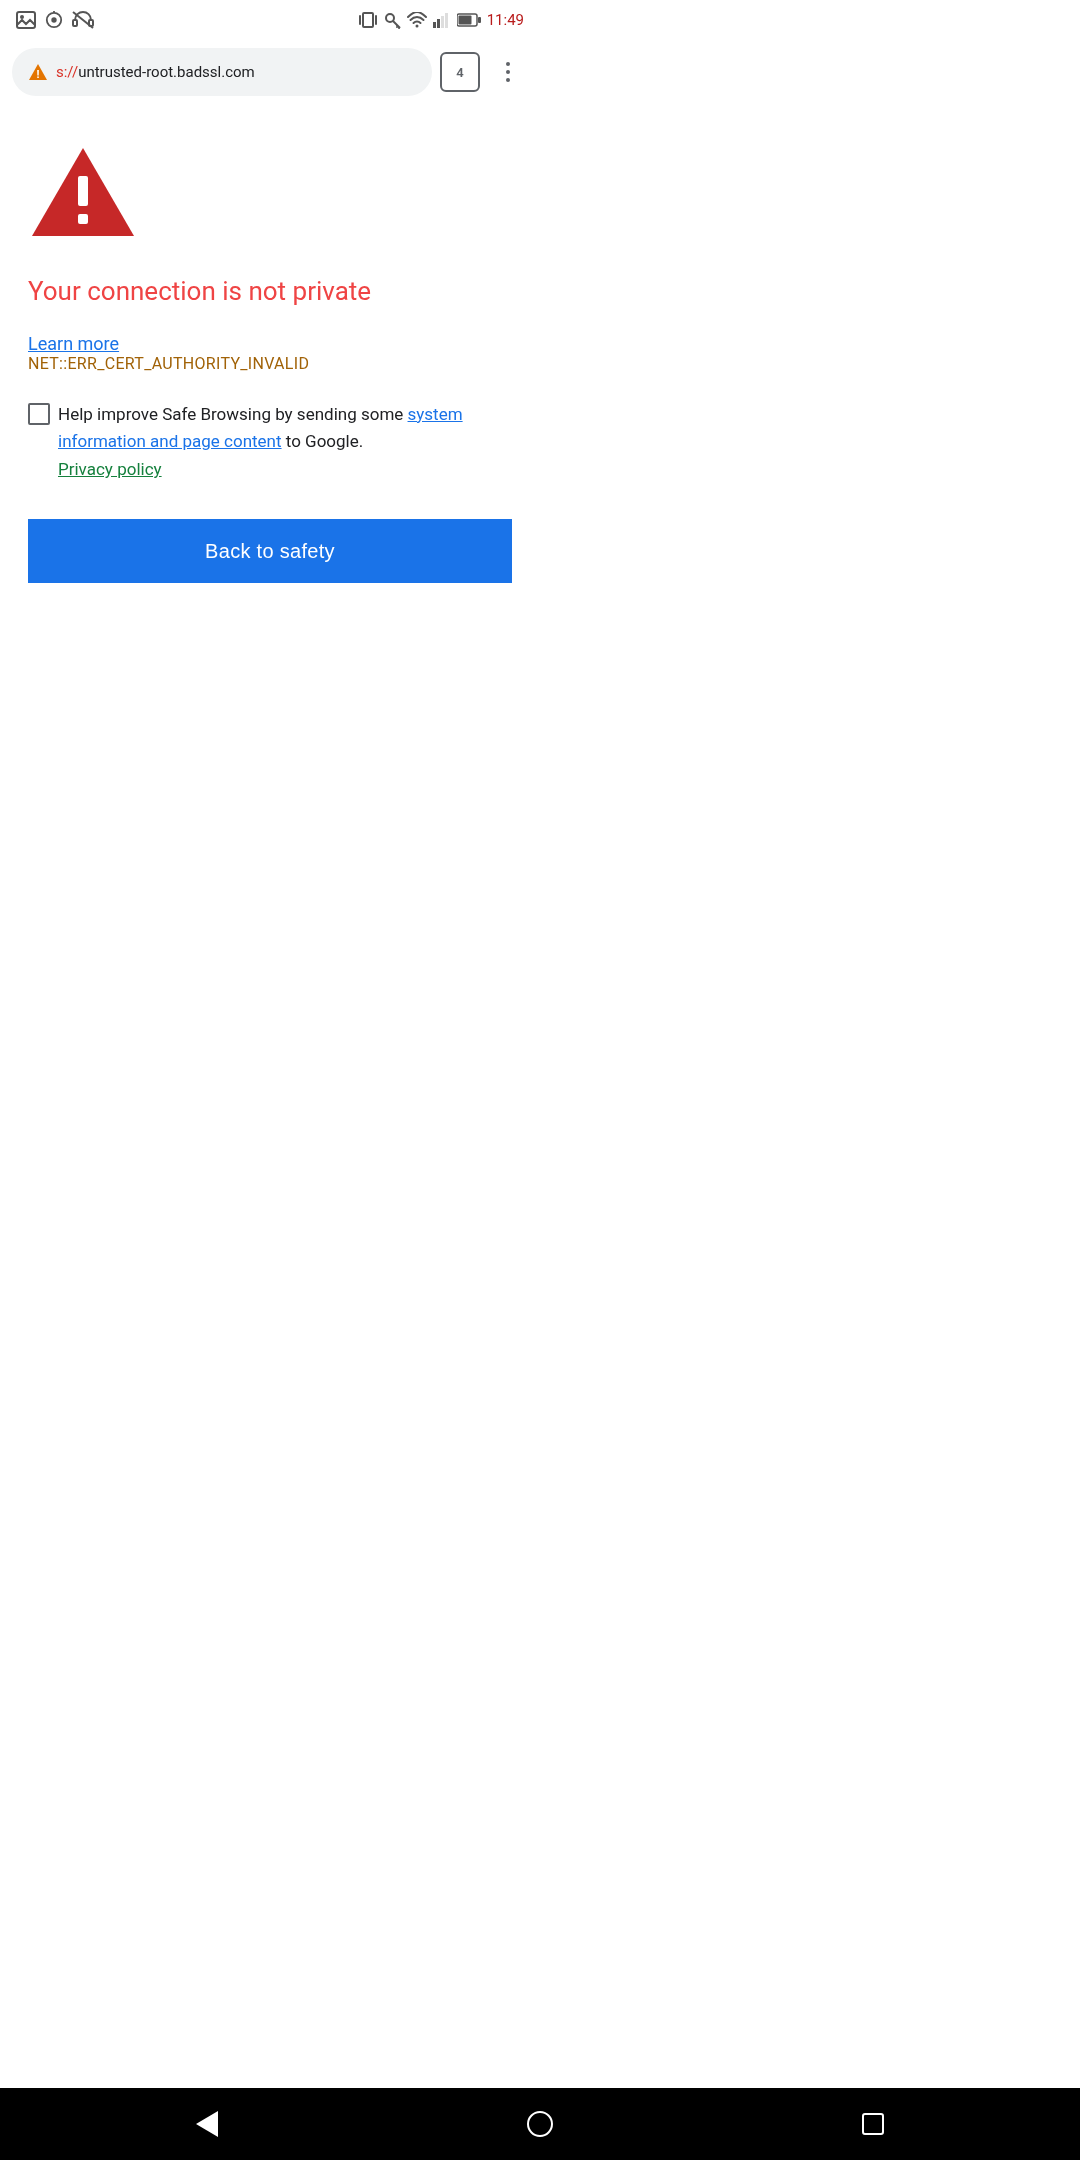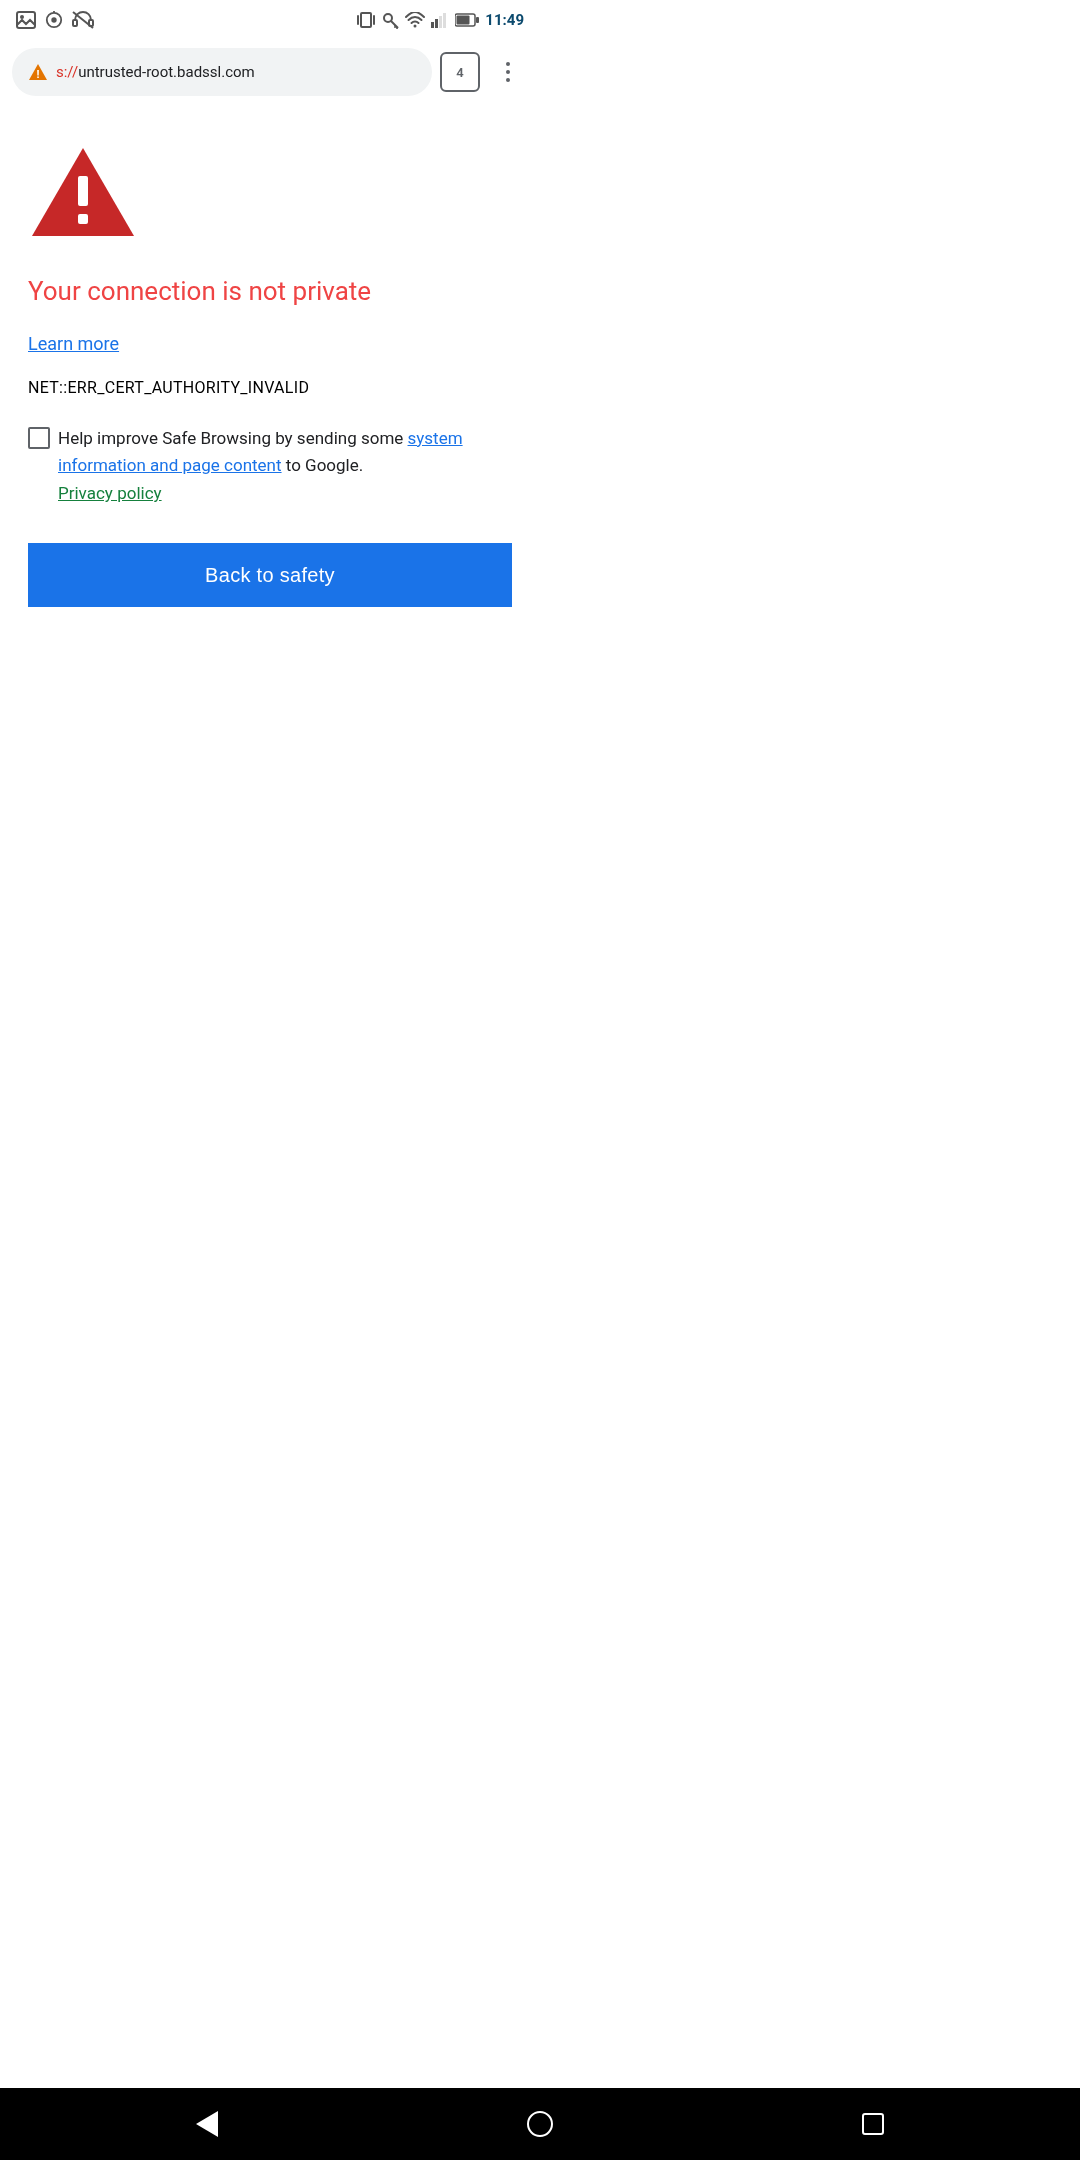--- a/index.html
+++ b/index.html
@@ -37,22 +37,22 @@
     }
 
     .status-right {
       display: flex;
       align-items: center;
       gap: 6px;
     }
 
     .status-time {
       font-size: 15px;
-      font-weight: 700;
-      color: #0c4a6e;
+      font-weight: 400;
+      color: #b91c1c;
     }
 
     
     .address-bar-container {
       width: 100%;
       padding: 8px 12px;
       background: #ffffff;
       display: flex;
       align-items: center;
       gap: 8px;
@@ -162,22 +162,21 @@
       color: #1a73e8;
       text-decoration: underline;
       font-size: 18px;
       cursor: pointer;
       display: inline-block;
       margin-top: 4px;
     }
 
     .error-code {
       font-size: 16px;
-      color: #000000;
-      margin-top: 24px;
+      color: #a16207;
       margin-bottom: 28px;
       letter-spacing: 0.3px;
     }
 
     
     .checkbox-section {
       display: flex;
       align-items: flex-start;
       gap: 8px;
       margin-bottom: 40px;

